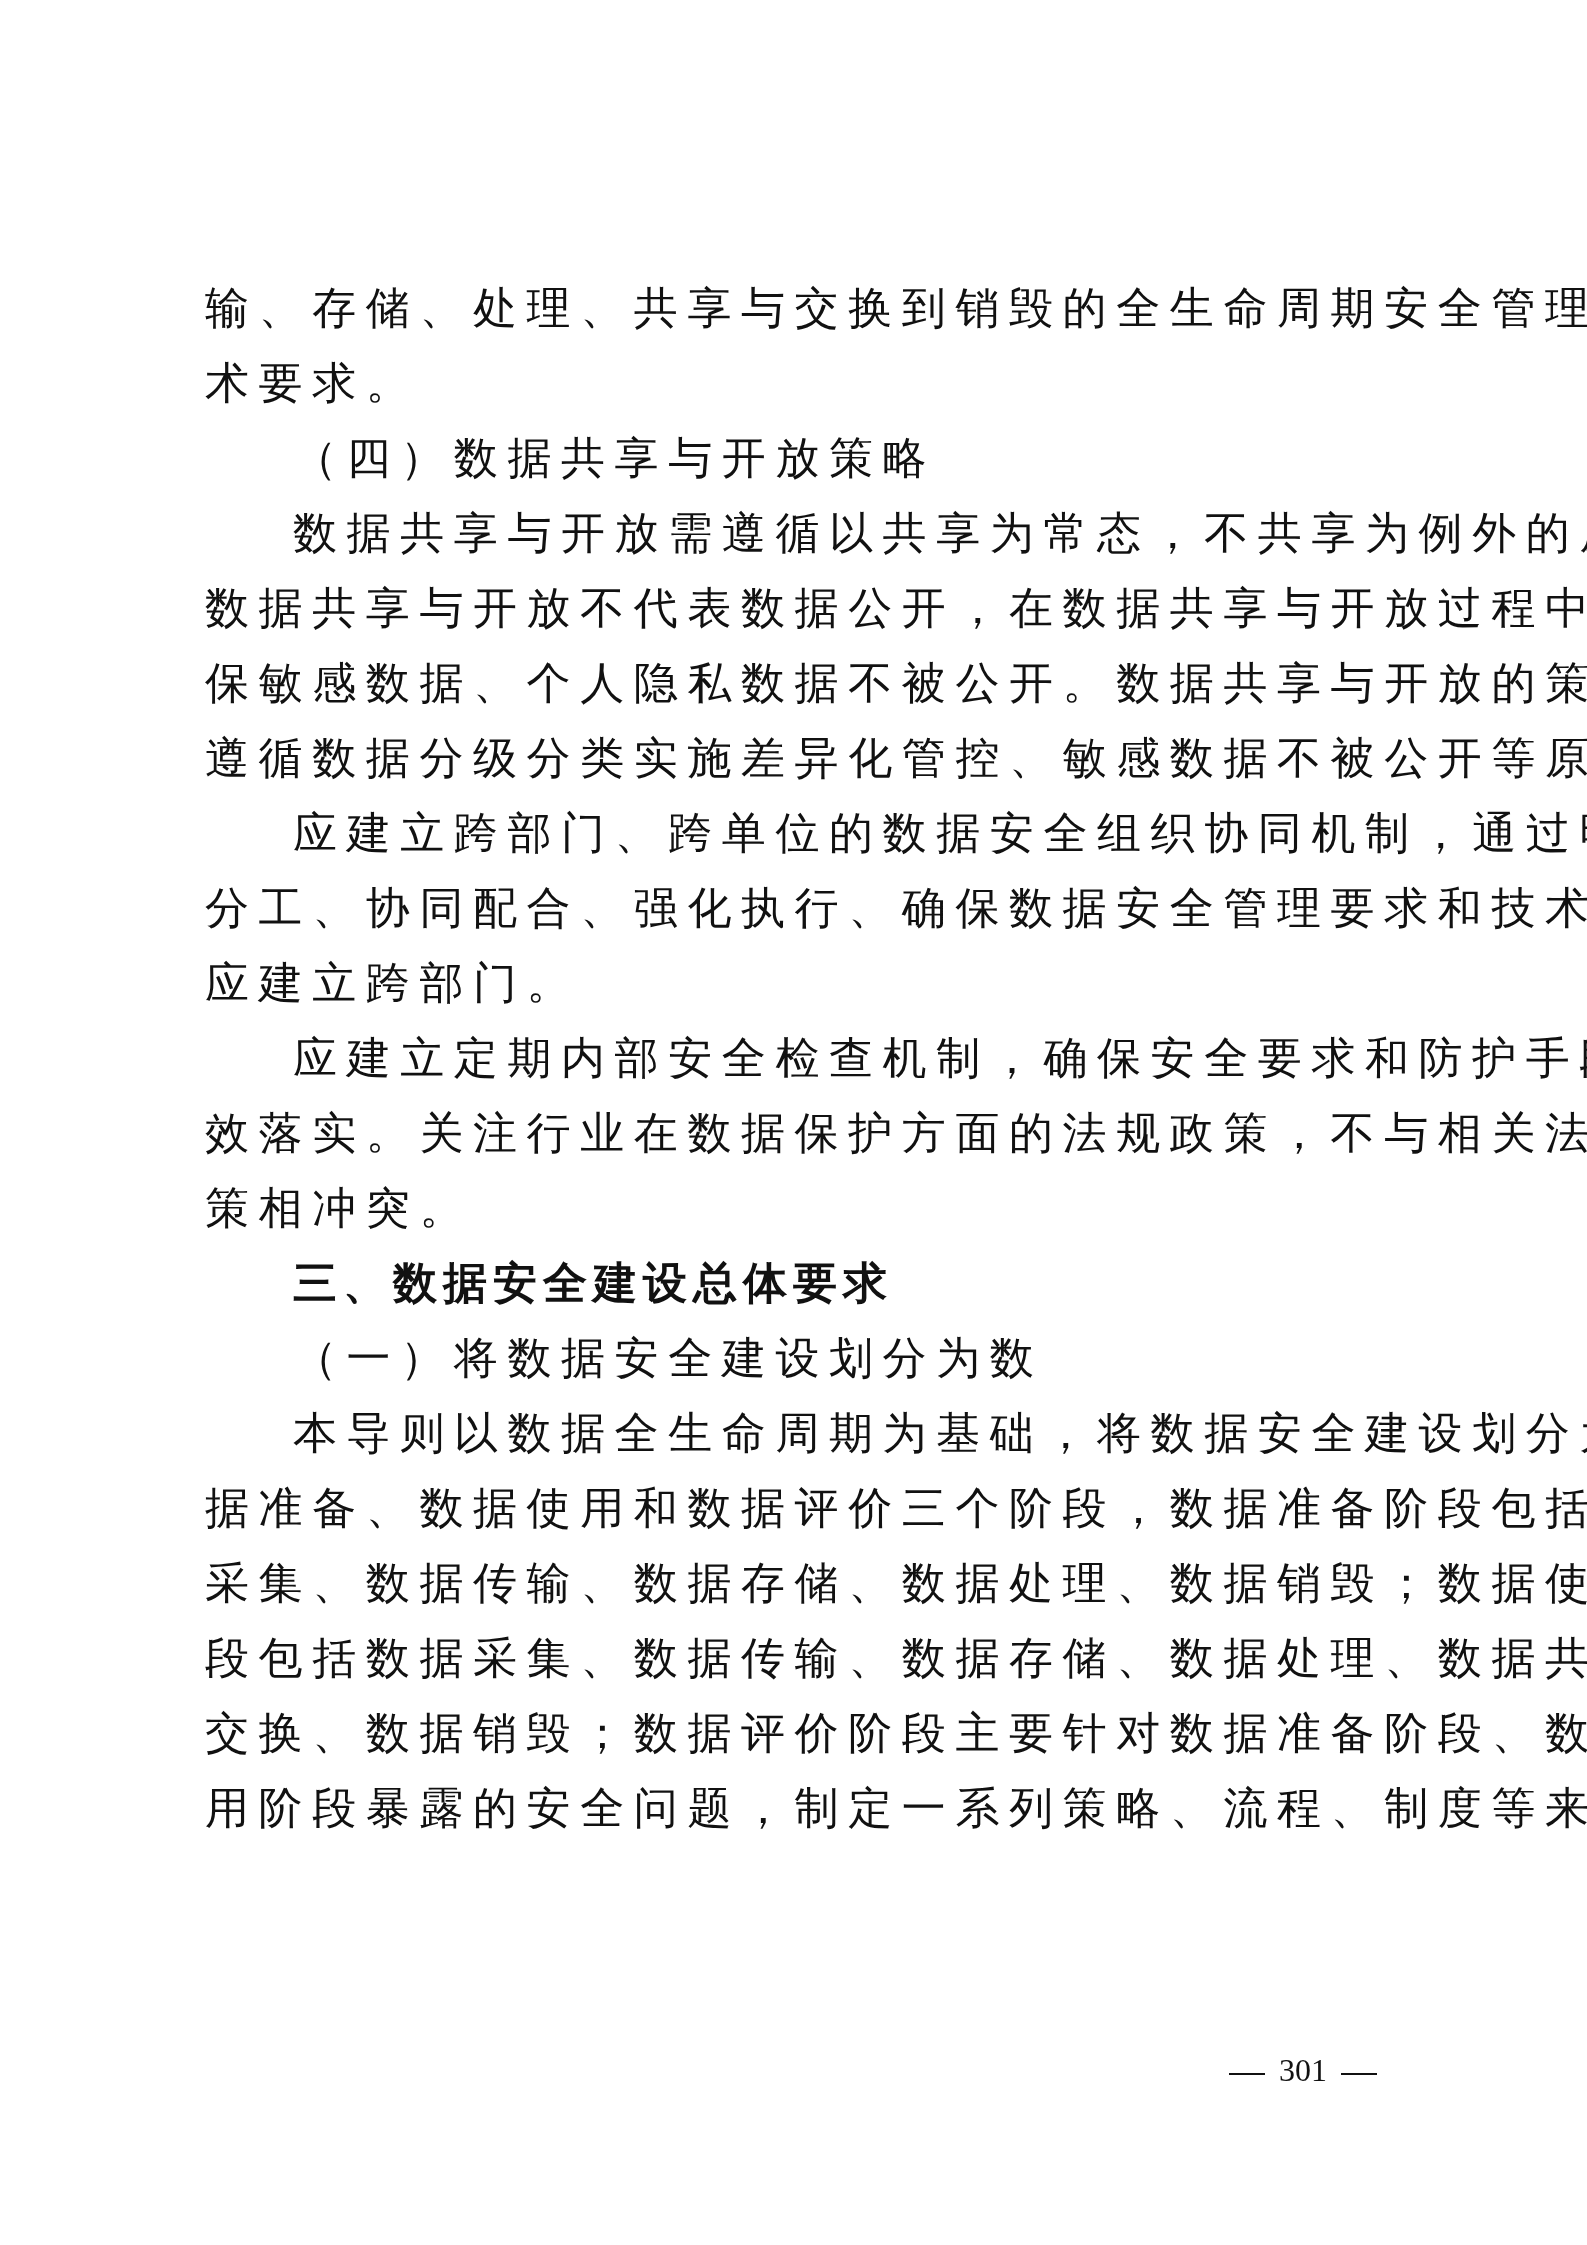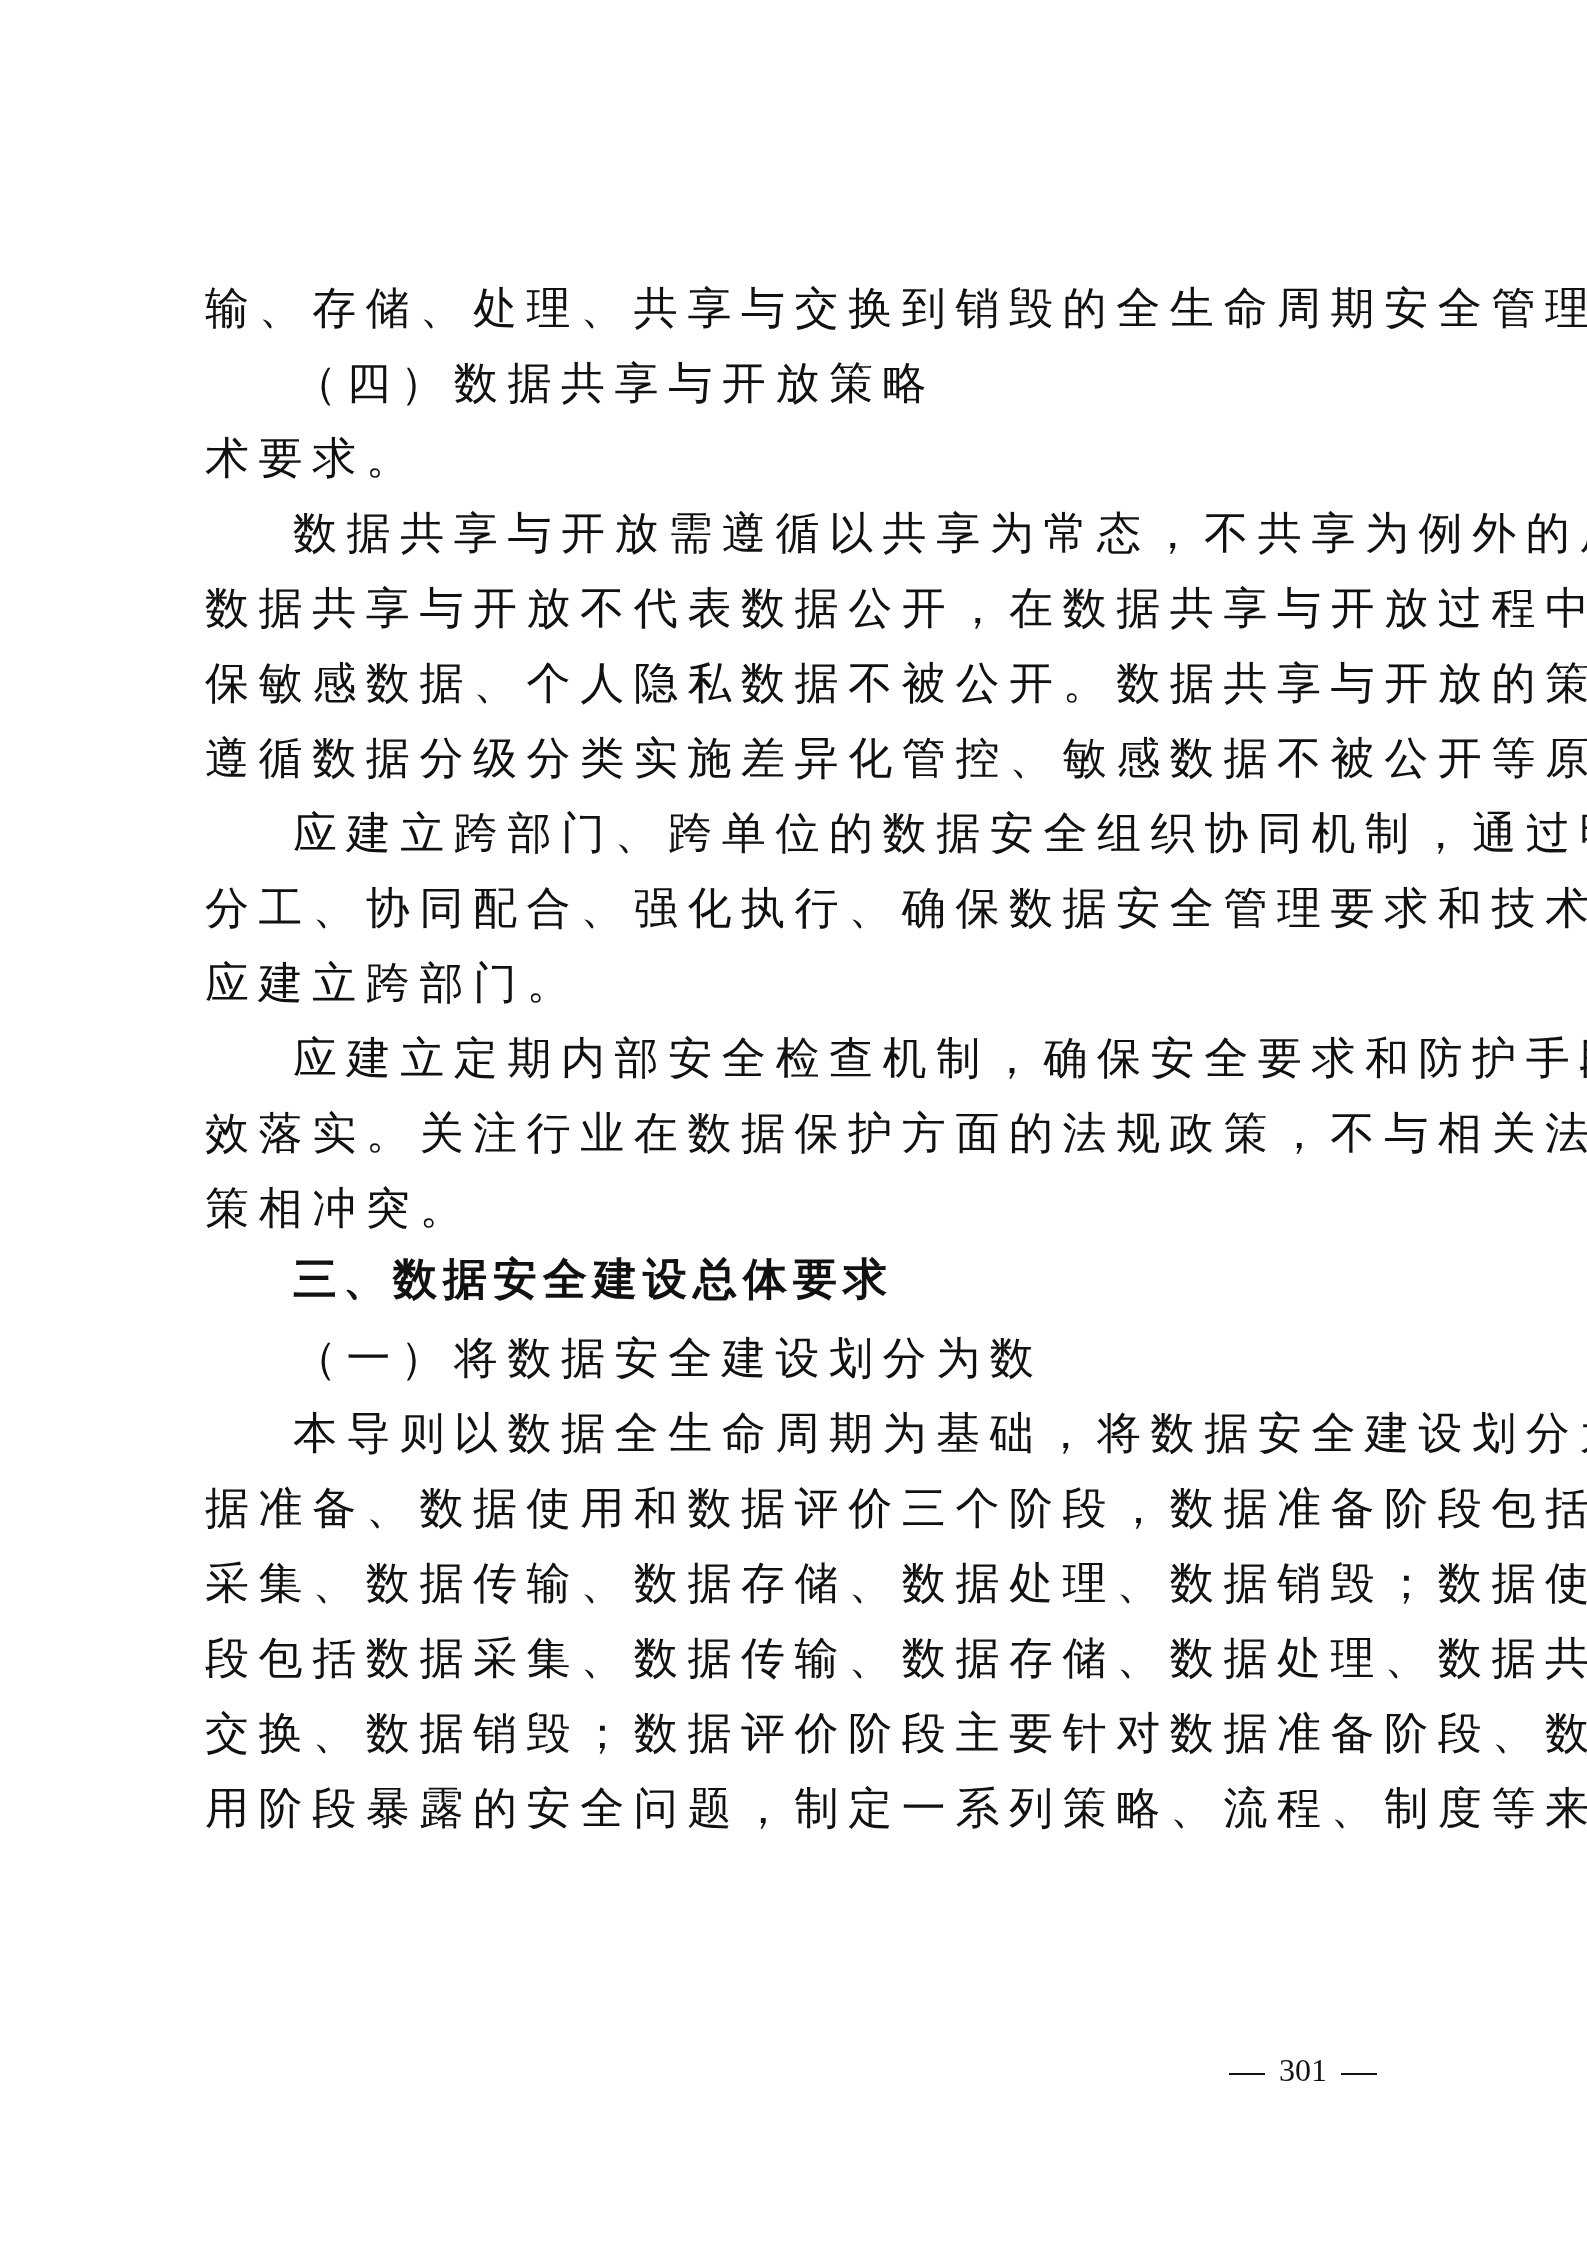--- a/index.html
+++ b/index.html
@@ -30,21 +30,21 @@
       overflow: visible;
     }
     .indent {
       padding-left: 88px;
     }
     .subhead {
       padding-left: 88px;
     }
     .heading {
       padding-left: 88px;
-      font-family: Liberation Mono, monospace;
+      font-family: Liberation Sans, sans-serif;
       font-weight: bold;
       letter-spacing: 6px;
     }
     .page-number {
       position: absolute;
       left: 1215px;
       top: 2050px;
       height: 40px;
       line-height: 40px;
       font-family: "Liberation Serif", "DejaVu Serif", serif;
@@ -59,22 +59,22 @@
       background: #111111;
       vertical-align: middle;
       margin: 0 14px;
     }
   </style>
 </head>
 <body>
 
 <div class="page">
   <div class="line">输、存储、处理、共享与交换到销毁的全生命周期安全管理与技</div>
+  <div class="line">术要求。</div>
   <div class="line subhead">（四）数据共享与开放策略</div>
-  <div class="line">术要求。</div>
   <div class="line indent">数据共享与开放需遵循以共享为常态，不共享为例外的原则，</div>
   <div class="line">数据共享与开放不代表数据公开，在数据共享与开放过程中应确</div>
   <div class="line">保敏感数据、个人隐私数据不被公开。数据共享与开放的策略应</div>
   <div class="line">遵循数据分级分类实施差异化管控、敏感数据不被公开等原则。</div>
   <div class="line indent">应建立跨部门、跨单位的数据安全组织协同机制，通过明确</div>
   <div class="line">分工、协同配合、强化执行、确保数据安全管理要求和技术防护</div>
   <div class="line">应建立跨部门。</div>
   <div class="line indent">应建立定期内部安全检查机制，确保安全要求和防护手段有</div>
   <div class="line">效落实。关注行业在数据保护方面的法规政策，不与相关法规政</div>
   <div class="line">策相冲突。</div>

